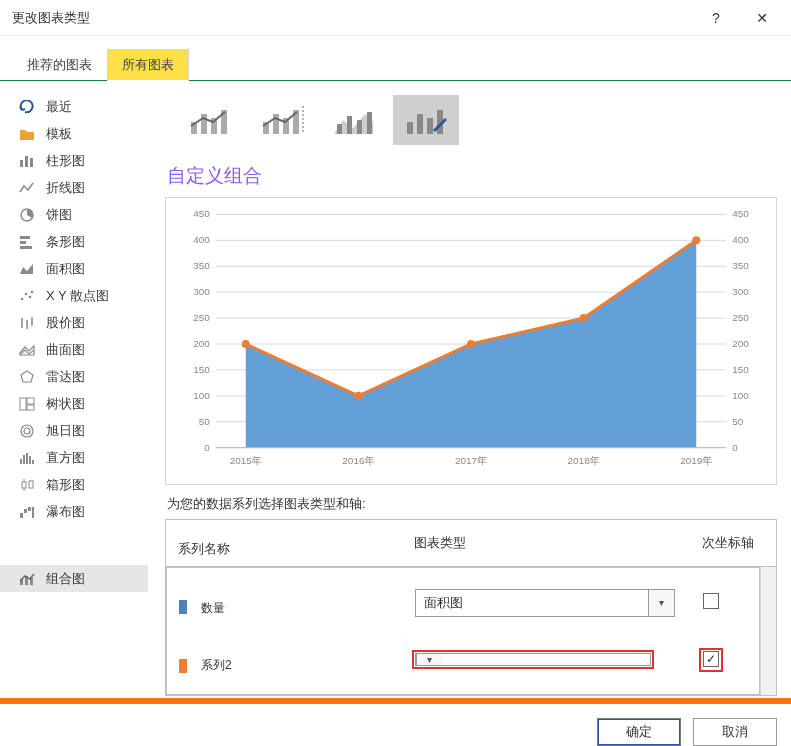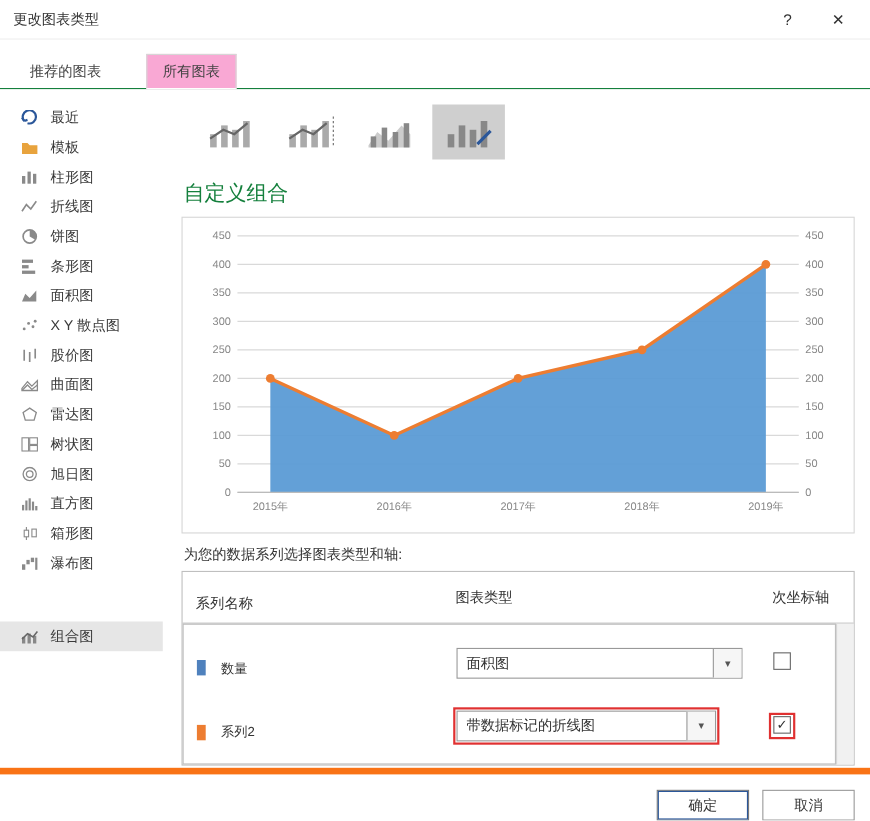--- a/index.html
+++ b/index.html
@@ -44,24 +44,23 @@
     padding: 6px 14px;
     font-size: 13px;
     border: 1px solid transparent;
     border-bottom: none;
     background: transparent;
     position: relative;
     top: 1px;
     color: #444;
   }
   .tab.active {
-    background: #f9a8d4;
+    background: #fde047;
     border-color: #d6d6d6;
     border-bottom: 1px solid #fff;
-    margin-left: 26px;
   }
   .body {
     flex: 1;
     display: flex;
     padding: 0;
   }
   .sidebar {
     width: 152px;
     padding: 12px 0 0 0;
   }
@@ -98,21 +97,21 @@
   }
   .subtype {
     width: 66px; height: 50px;
     display: flex; align-items: center; justify-content: center;
   }
   .subtype.selected {
     background: #cfcfcf;
   }
   .section-title {
     font-size: 19px;
-    color: #15803d;
+    color: #8b5cf6;
     padding: 4px 0 8px 2px;
   }
   .preview {
     border: 1px solid #d6d6d6;
     padding: 8px 6px 8px 6px;
     height: 288px;
   }
   .series-caption {
     padding: 10px 0 6px 2px;
     font-size: 13px;
@@ -523,21 +522,20 @@
               </div>
             </div>
 
             <div class="series-row row-selected-red">
               <div class="col-name" style="display:flex;align-items:center;">
                 <span class="swatch orange"></span>
                 <span>系列2</span>
               </div>
               <div class="col-type">
                 <div class="type-select narrow">
-                  <div class="val">带数据标记的折线图</div>
                   <div class="caret">▾</div>
                 </div>
               </div>
               <div class="col-sec">
                 <span class="secaxis-wrap">
                   <span class="checkbox">✓</span>
                 </span>
               </div>
             </div>
 

